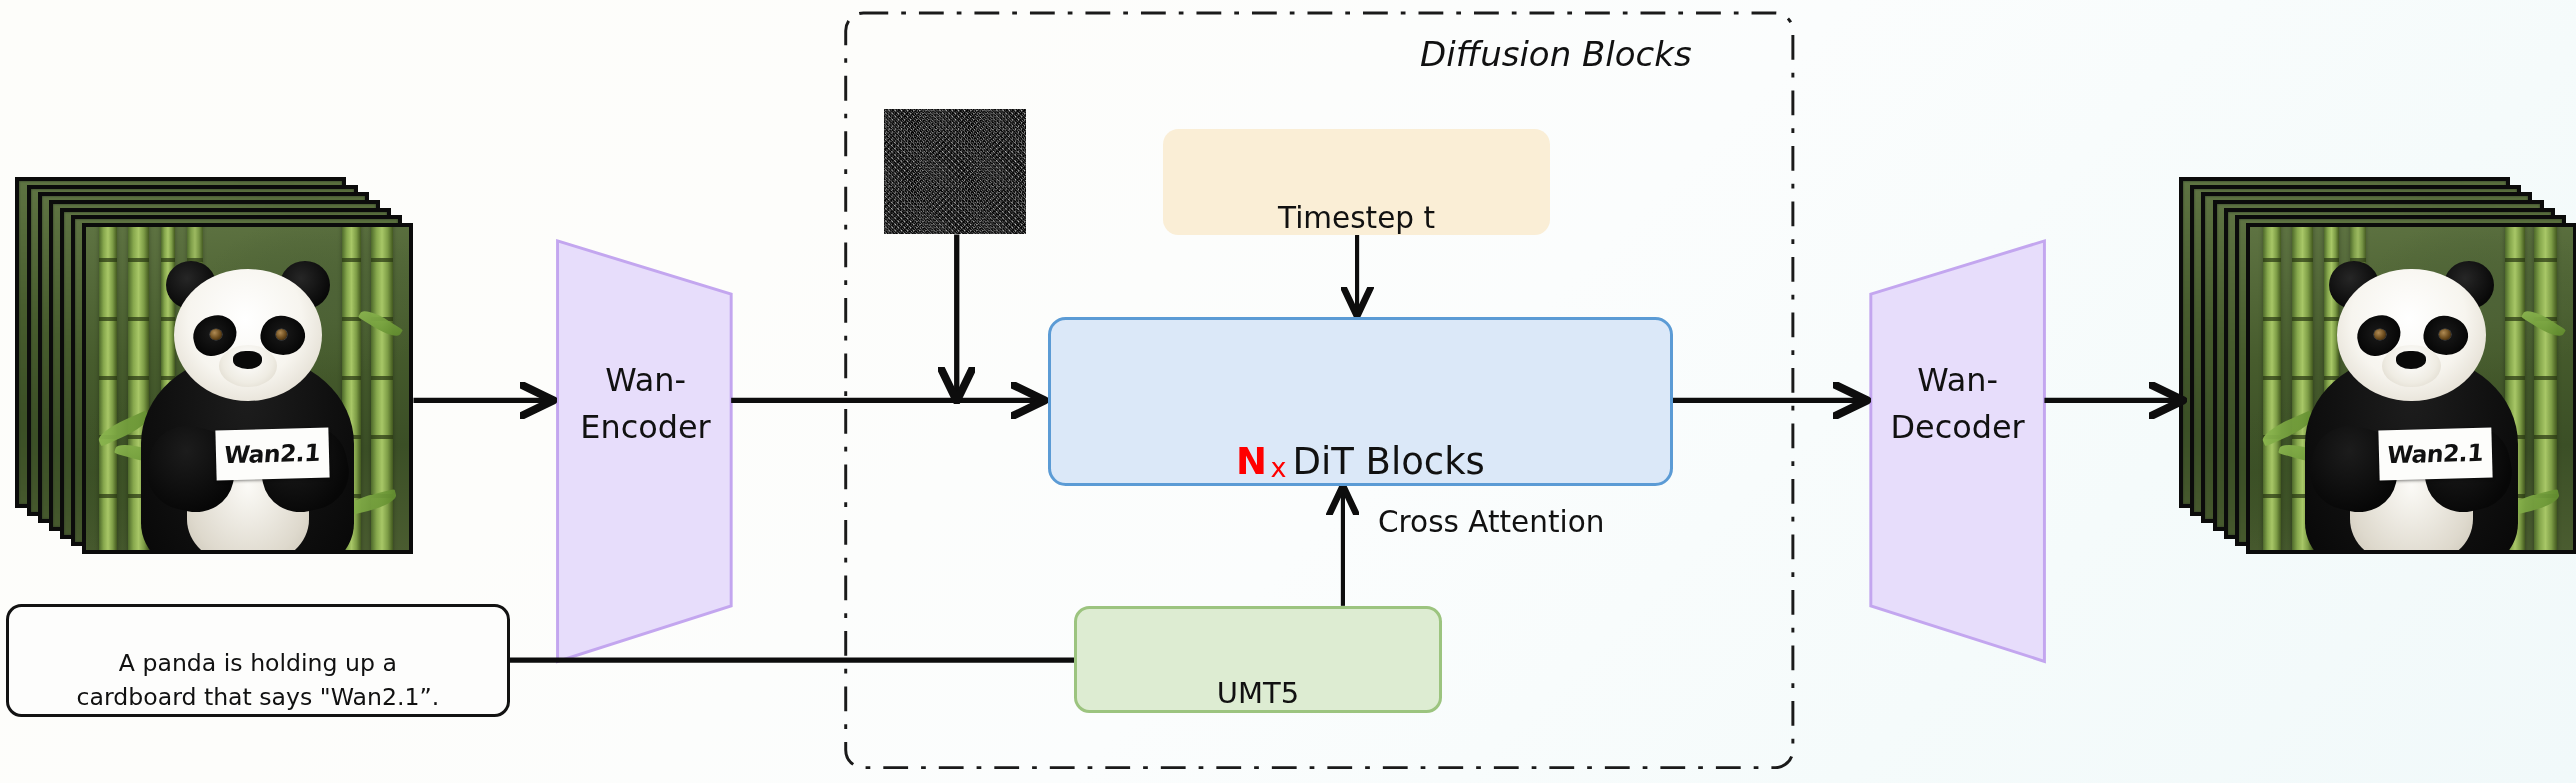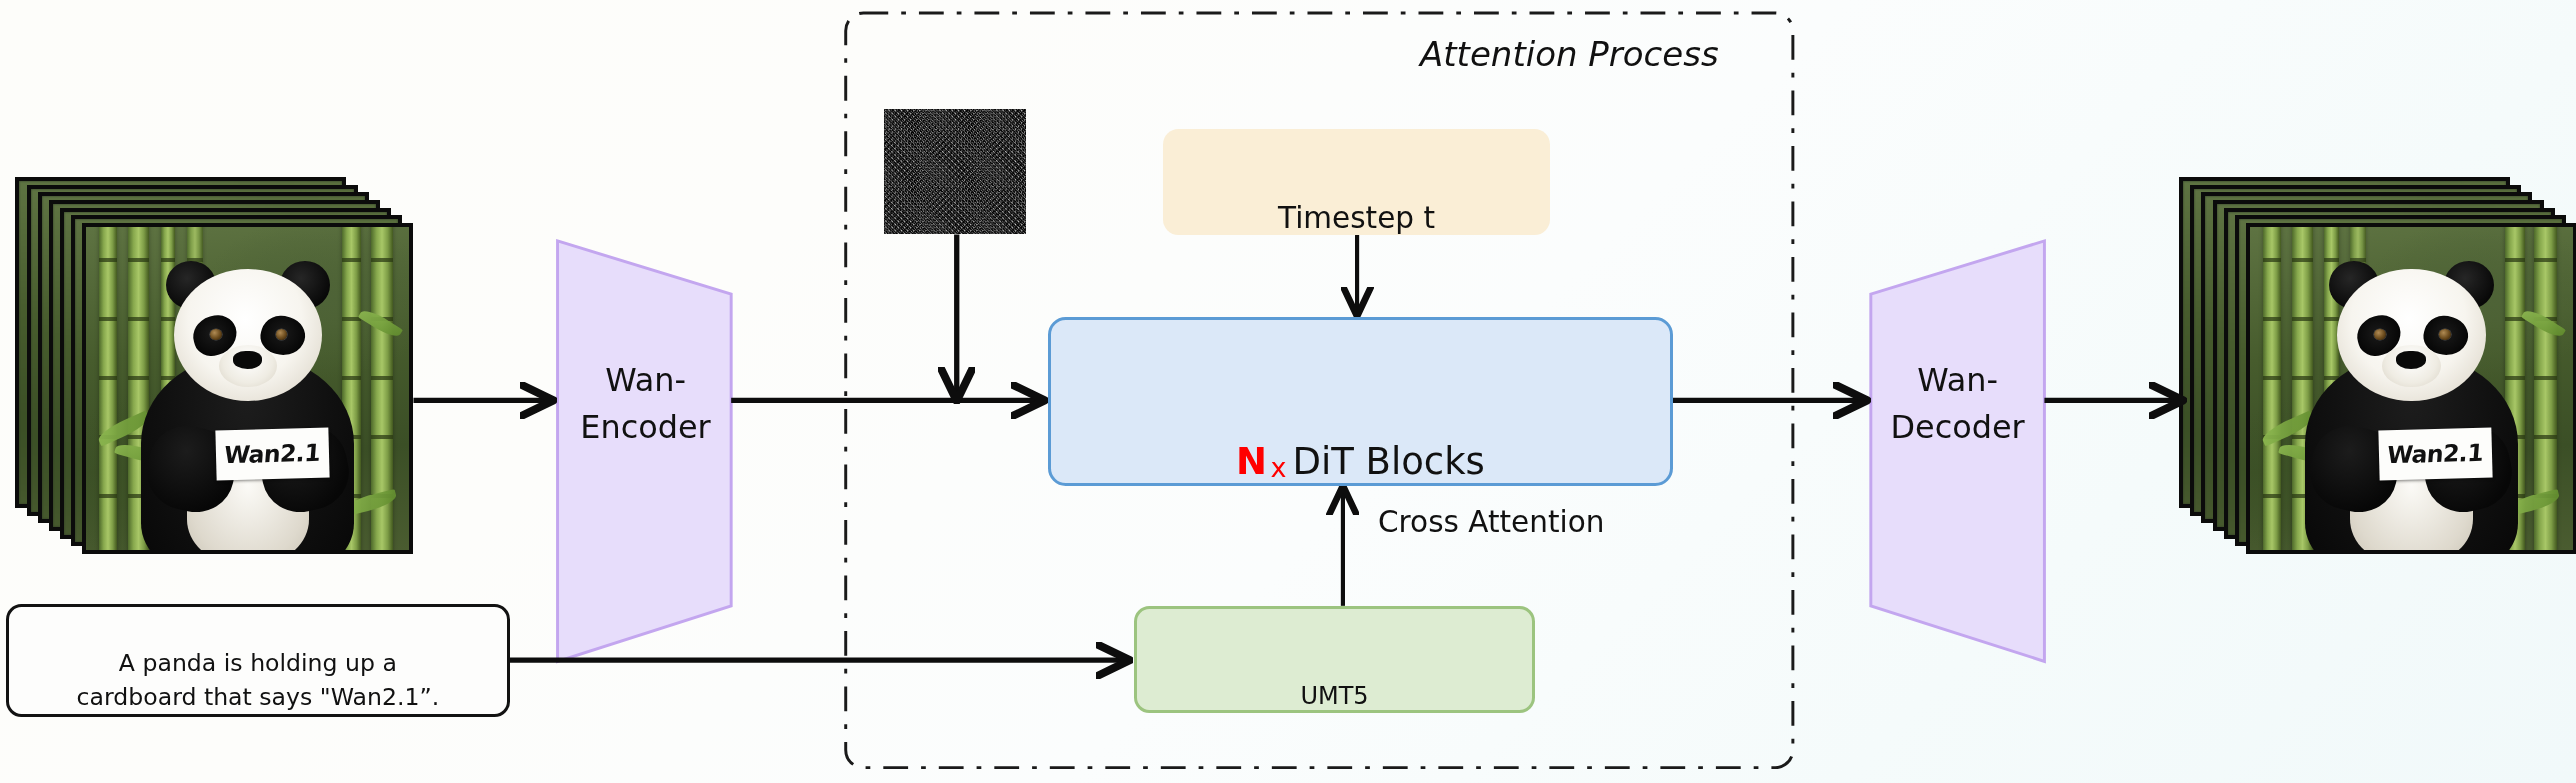--- a/index.html
+++ b/index.html
@@ -184,25 +184,25 @@
     left: 1048px; top: 317px; width: 625px; height: 169px;
     background: #dbe8f8;
     border: 3px solid #5b9bd5;
     border-radius: 17.7px;
     font-size: 37px;
     color: #111;
   }
   #dit-box .n-mark { color: #ff0000; font-weight: 700; }
   #dit-box .x-mark { color: #ff0000; font-size: 27px; font-weight: 400; padding: 0 5.9px 0 3.5px; }
   #umt5-box {
-    left: 1134px; top: 606px; width: 401px; height: 107px;
+    left: 1074px; top: 606px; width: 368px; height: 107px;
     background: #ddecd2;
     border: 3px solid #9cc47f;
     border-radius: 15.4px;
-    font-size: 24px;
+    font-size: 29px;
     color: #111;
   }
   #prompt-box {
     left: 5.9px; top: 604px; width: 504px; height: 113px;
     background: #fdfdfc;
     border: 3.5px solid #121212;
     border-radius: 15.4px;
     font-size: 23.6px;
     line-height: 1.45;
     color: #111;
@@ -410,21 +410,21 @@
 
     <line class="flow-thin" x1="2274" y1="1026" x2="2274" y2="828" marker-end="url(#ah-thin)"></line>
 
     <line class="flow" x1="730" y1="1118" x2="1906" y2="1118" marker-end="url(#ah)"></line>
 
     <line class="flow" x1="2833" y1="678" x2="3155" y2="678" marker-end="url(#ah)"></line>
 
     <line class="flow" x1="3462" y1="678" x2="3690" y2="678" marker-end="url(#ah)"></line>
   </svg>
 
-  <div class="txtlabel" id="diffusion-label">Attention Process</div>
+  <div class="txtlabel" id="diffusion-label">Diffusion Blocks</div>
 
   <div class="rbox" id="timestep-box">
     <span>Timestep t</span>
   </div>
 
   <div class="rbox" id="dit-box">
     <span class="n-mark">N</span>
       <span class="x-mark">x</span>
       <span>DiT Blocks</span>
   </div>

